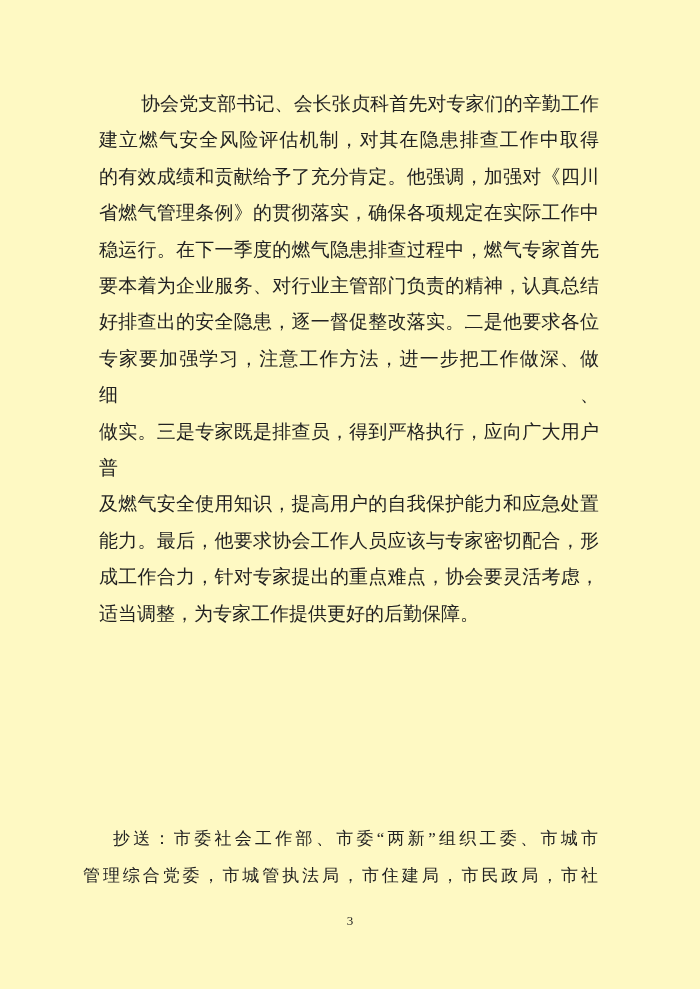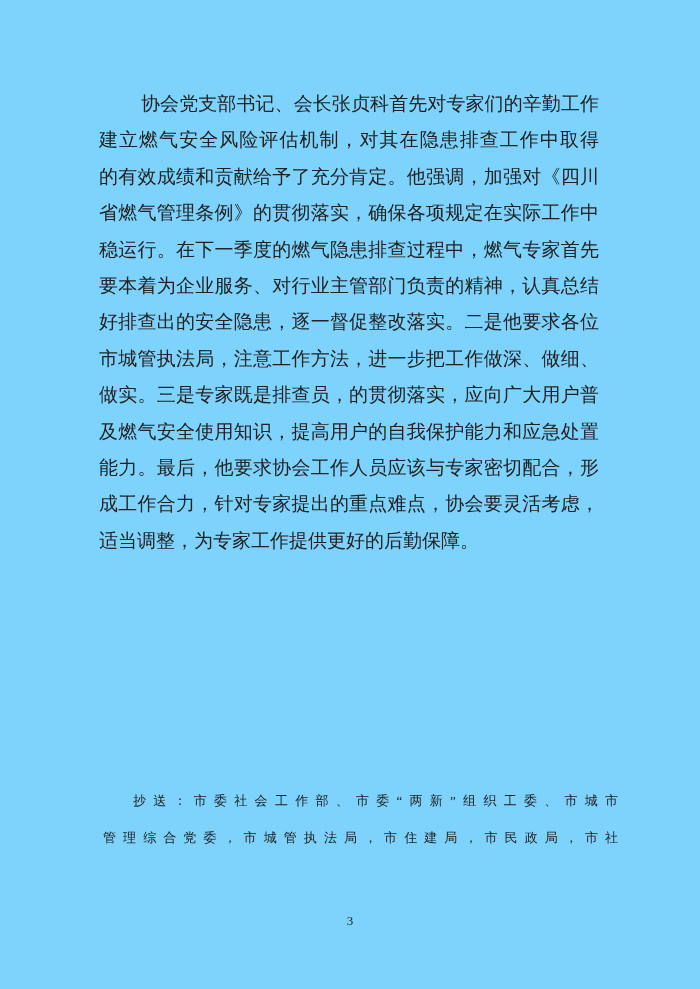--- a/index.html
+++ b/index.html
@@ -4,41 +4,40 @@
 <style>
   html, body {
     margin: 0;
     padding: 0;
     background: #ffffff;
   }
   .page {
     position: relative;
     width: 700px;
     height: 989px;
-    background: #7dd3fc;
+    background: #fef9c3;
     color: #222222;
     font-family: "Liberation Serif", "DejaVu Serif", serif;
     overflow: hidden;
   }
   .main-paragraph {
     position: absolute;
     left: 99px;
     top: 86px;
     width: 500px;
     font-size: 19px;
     line-height: 36.4px;
   }
   .cc-section {
     position: absolute;
     left: 83px;
-    top: 783px;
+    top: 821px;
     width: 515px;
-    font-size: 13px;
+    font-size: 17px;
     line-height: 36.5px;
-    margin-left: 20px;
   }
   .line {
     text-align: justify;
     text-align-last: justify;
     white-space: normal;
   }
   .line.first-indent {
     text-indent: 42px;
   }
   .cc-section .line.first-indent {
@@ -63,22 +62,22 @@
 <div class="page">
 
   <div class="main-paragraph">
     <div class="line first-indent">协会党支部书记、会长张贞科首先对专家们的辛勤工作</div>
     <div class="line">建立燃气安全风险评估机制，对其在隐患排查工作中取得</div>
     <div class="line">的有效成绩和贡献给予了充分肯定。他强调，加强对《四川</div>
     <div class="line">省燃气管理条例》的贯彻落实，确保各项规定在实际工作中</div>
     <div class="line">稳运行。在下一季度的燃气隐患排查过程中，燃气专家首先</div>
     <div class="line">要本着为企业服务、对行业主管部门负责的精神，认真总结</div>
     <div class="line">好排查出的安全隐患，逐一督促整改落实。二是他要求各位</div>
-    <div class="line">市城管执法局，注意工作方法，进一步把工作做深、做细、</div>
-    <div class="line">做实。三是专家既是排查员，的贯彻落实，应向广大用户普</div>
+    <div class="line">专家要加强学习，注意工作方法，进一步把工作做深、做细、</div>
+    <div class="line">做实。三是专家既是排查员，得到严格执行，应向广大用户普</div>
     <div class="line">及燃气安全使用知识，提高用户的自我保护能力和应急处置</div>
     <div class="line">能力。最后，他要求协会工作人员应该与专家密切配合，形</div>
     <div class="line">成工作合力，针对专家提出的重点难点，协会要灵活考虑，</div>
     <div class="line para-last">适当调整，为专家工作提供更好的后勤保障。</div>
   </div>
 
   <div class="cc-section">
     <div class="line first-indent">抄送：市委社会工作部、市委“两新”组织工委、市城市</div>
     <div class="line">管理综合党委，市城管执法局，市住建局，市民政局，市社</div>
   </div>

